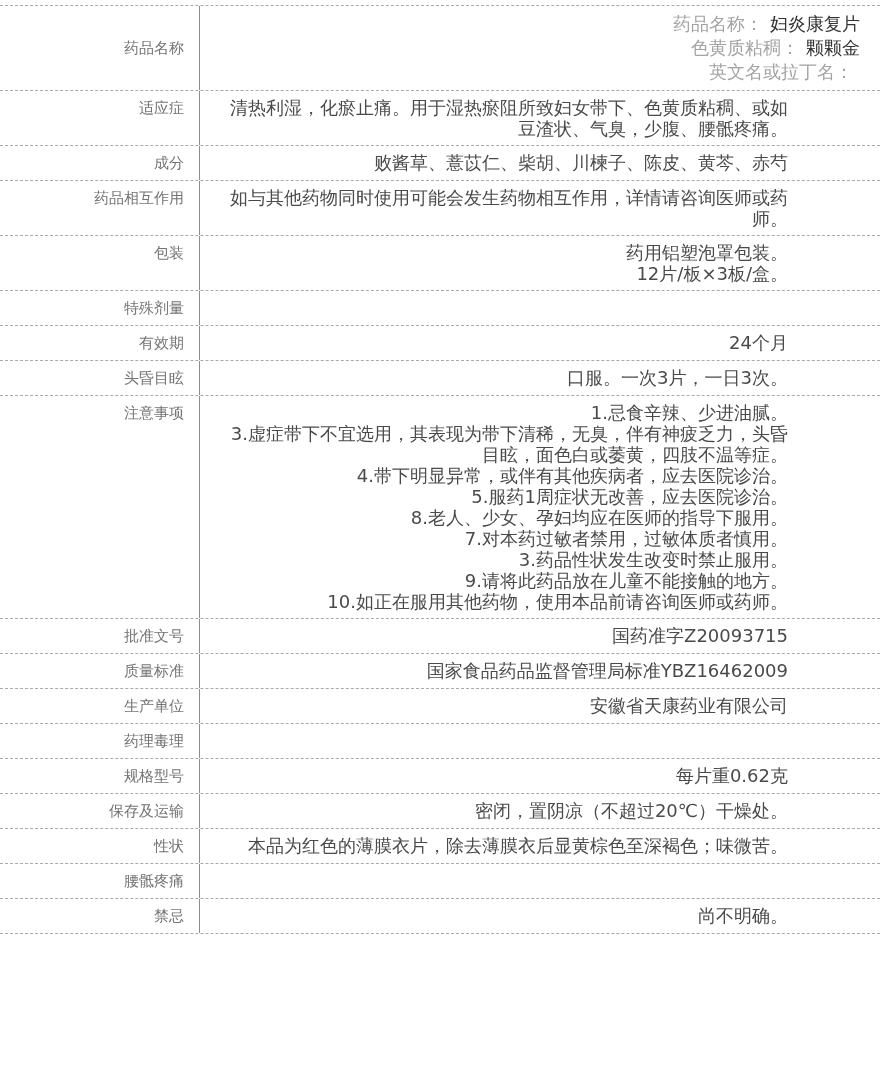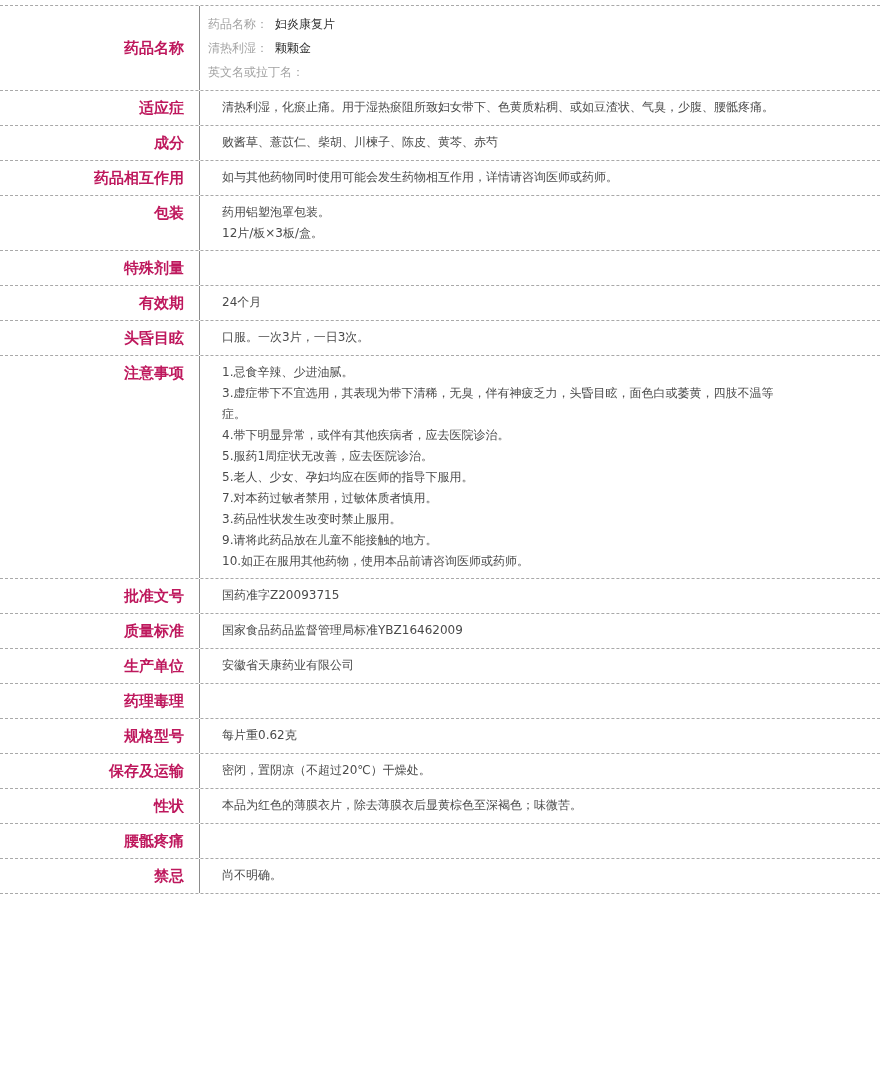--- a/index.html
+++ b/index.html
@@ -23,30 +23,31 @@
     border-bottom: 1px dashed #a9a9a9;
     min-height: 33px;
   }
   .cell-label {
     flex: 0 0 200px;
     width: 200px;
     border-right: 1px solid #8c8c8c;
     text-align: right;
     padding: 7px 15px 7px 4px;
     font-size: 15px;
-    font-weight: bold;
-    color: #be185d;
+    font-weight: normal;
+    color: #737373;
     line-height: 20px;
   }
   .cell-value {
     flex: 1 1 auto;
     padding: 6px 20px 6px 22px;
-    font-size: 12px;
+    font-size: 18px;
     color: #4a4a4a;
     line-height: 21px;
+    text-align: right;
   }
   .vline {
     max-width: 566px;
   }
   
   .name-row .cell-label {
     display: flex;
     align-items: center;
     justify-content: flex-end;
     padding-top: 0;
@@ -63,21 +64,21 @@
 </style>
 </head>
 <body>
 
 <div class="page">
   <div class="drug-table" id="drug-table">
       <div class="row name-row">
         <div class="cell-label">药品名称</div>
         <div class="cell-value">
           <div class="name-line"><span class="key">药品名称：</span><span class="nval">妇炎康复片</span></div>
-          <div class="name-line"><span class="key">清热利湿：</span><span class="nval">颗颗金</span></div>
+          <div class="name-line"><span class="key">色黄质粘稠：</span><span class="nval">颗颗金</span></div>
           <div class="name-line"><span class="key">英文名或拉丁名：</span><span class="nval"></span></div>
         </div>
       </div>
       <div class="row">
         <div class="cell-label">适应症</div>
         <div class="cell-value">
           <div class="vline">清热利湿，化瘀止痛。用于湿热瘀阻所致妇女带下、色黄质粘稠、或如豆渣状、气臭，少腹、腰骶疼痛。</div>
         </div>
       </div>
       <div class="row">
@@ -115,21 +116,21 @@
           <div class="vline">口服。一次3片，一日3次。</div>
         </div>
       </div>
       <div class="row">
         <div class="cell-label">注意事项</div>
         <div class="cell-value">
           <div class="vline">1.忌食辛辣、少进油腻。</div>
           <div class="vline">3.虚症带下不宜选用，其表现为带下清稀，无臭，伴有神疲乏力，头昏目眩，面色白或萎黄，四肢不温等症。</div>
           <div class="vline">4.带下明显异常，或伴有其他疾病者，应去医院诊治。</div>
           <div class="vline">5.服药1周症状无改善，应去医院诊治。</div>
-          <div class="vline">5.老人、少女、孕妇均应在医师的指导下服用。</div>
+          <div class="vline">8.老人、少女、孕妇均应在医师的指导下服用。</div>
           <div class="vline">7.对本药过敏者禁用，过敏体质者慎用。</div>
           <div class="vline">3.药品性状发生改变时禁止服用。</div>
           <div class="vline">9.请将此药品放在儿童不能接触的地方。</div>
           <div class="vline">10.如正在服用其他药物，使用本品前请咨询医师或药师。</div>
         </div>
       </div>
       <div class="row">
         <div class="cell-label">批准文号</div>
         <div class="cell-value">
           <div class="vline">国药准字Z20093715</div>

